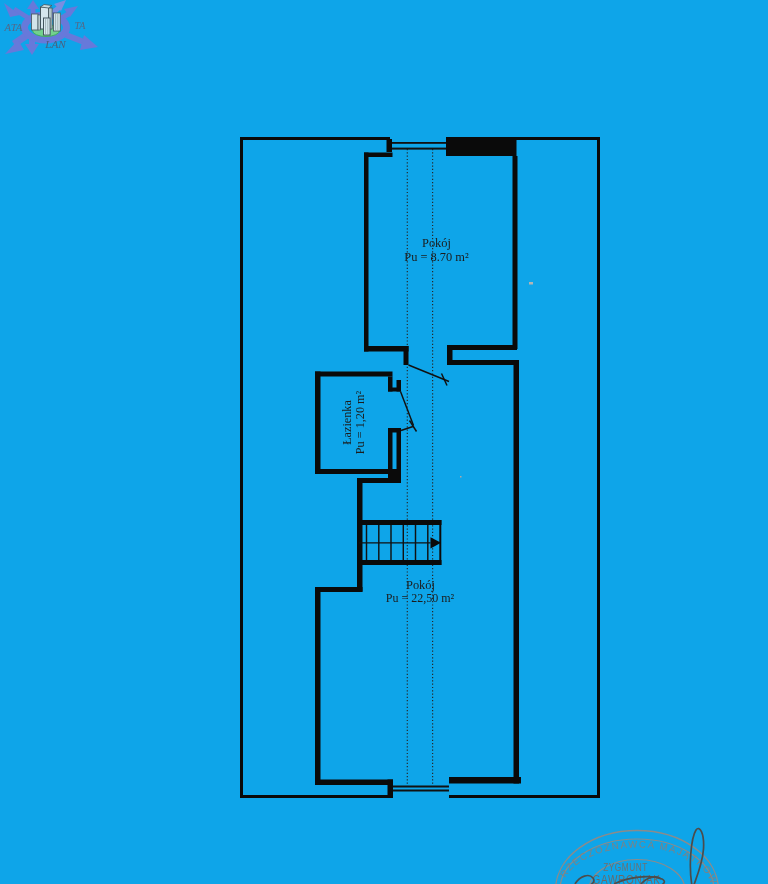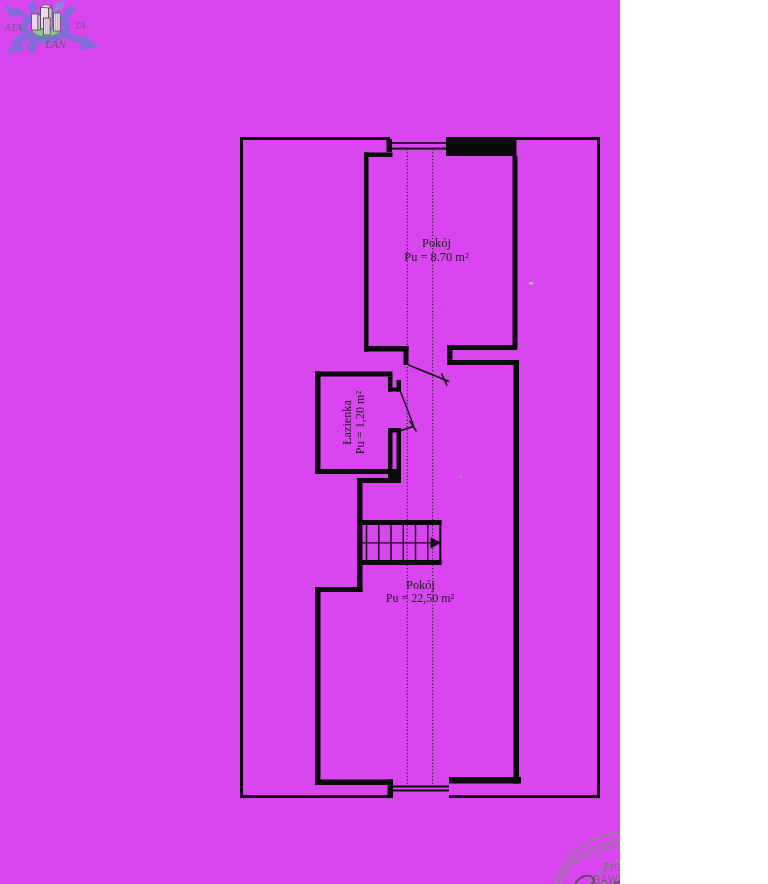--- a/index.html
+++ b/index.html
@@ -1,16 +1,16 @@
 <!DOCTYPE html>
 <html><head>
 <meta charset="utf-8">
 <style>
   html,body{margin:0;padding:0;background:#ffffff;}
-  #page{position:relative;width:620px;height:884px;background:#d946ef;overflow:hidden;
+  #page{position:relative;width:768px;height:884px;background:#0ea5e9;overflow:hidden;
         font-family:"Liberation Serif", serif;}
 </style>
 </head>
 <body>
 <div id="page">
 <svg width="768" height="884" viewBox="0 0 768 884" xmlns="http://www.w3.org/2000/svg">
 
 <g id="logo" opacity="0.88">
 
   <g>

